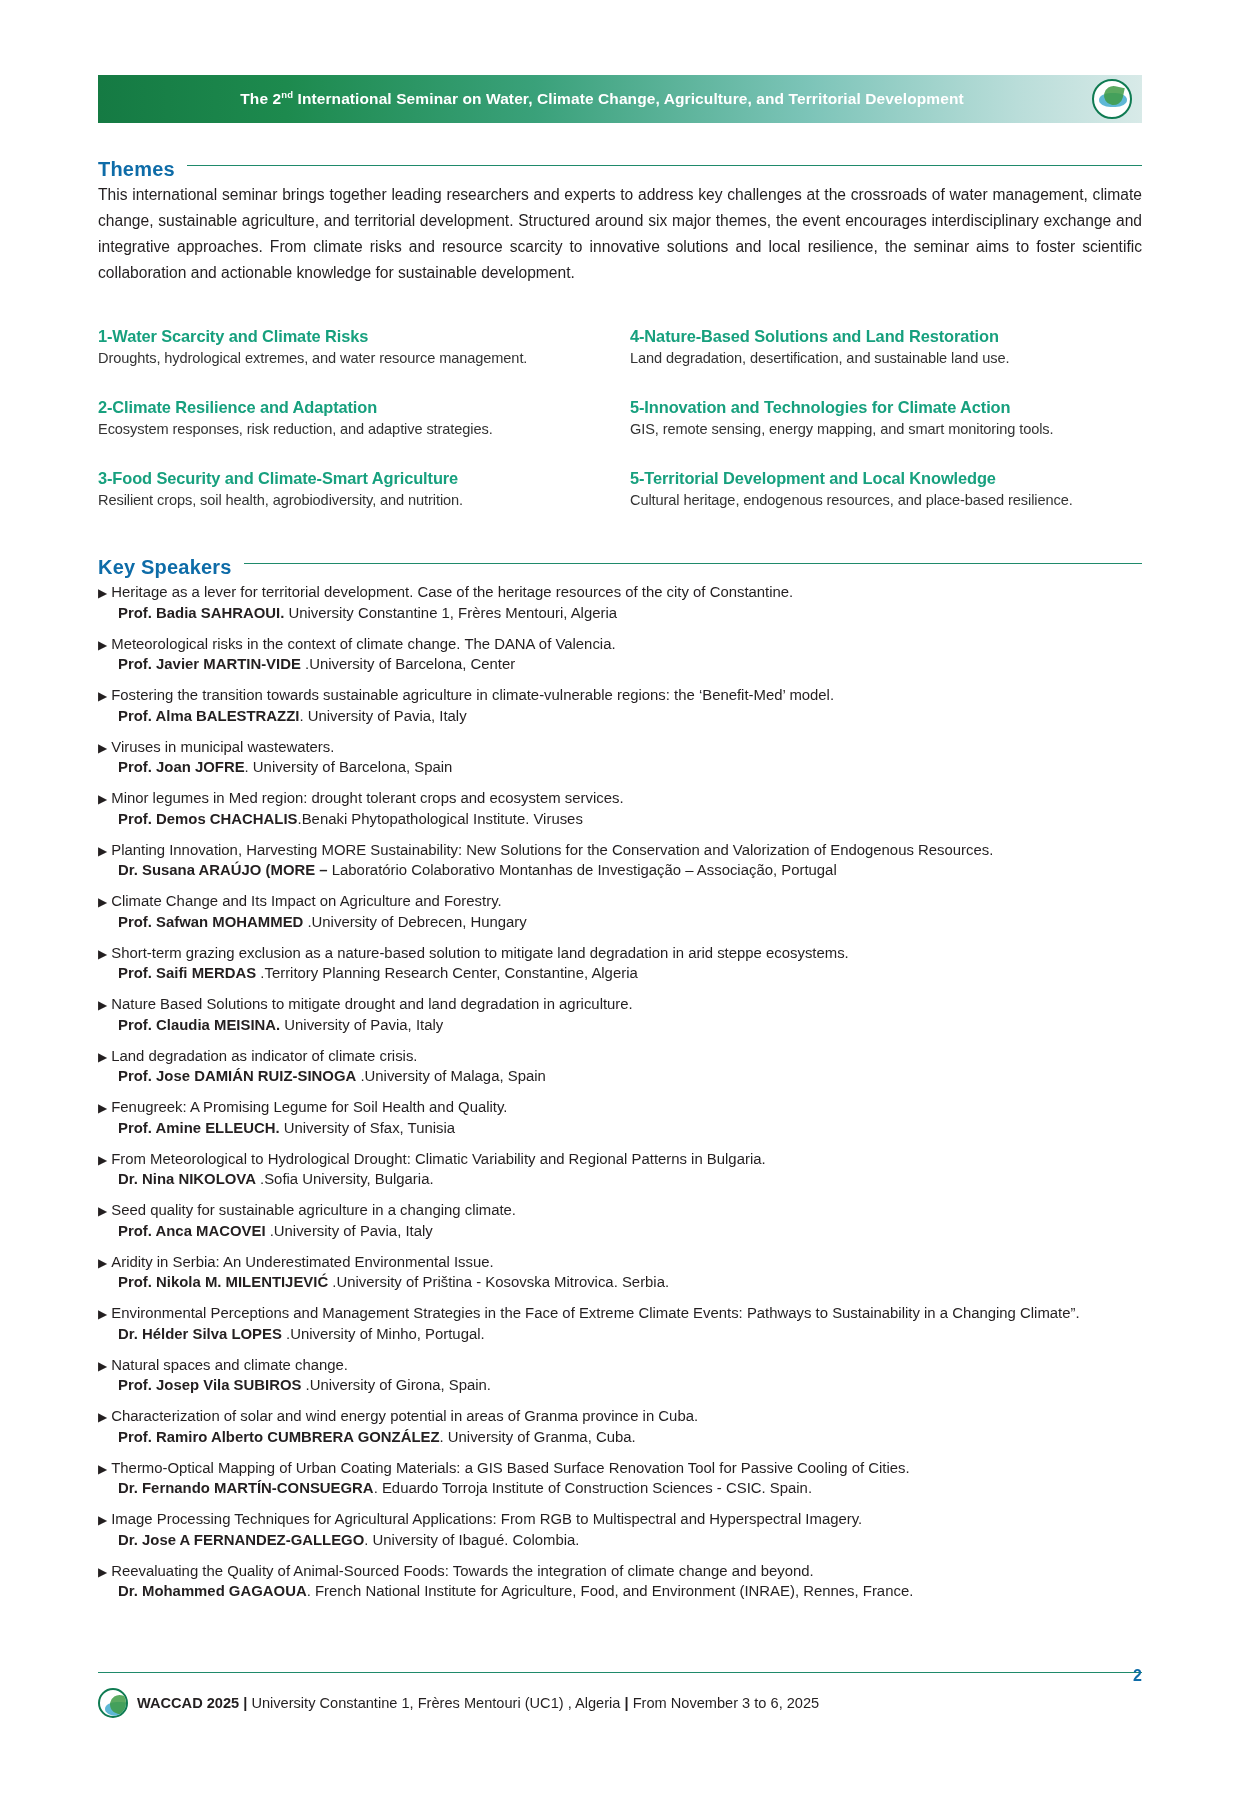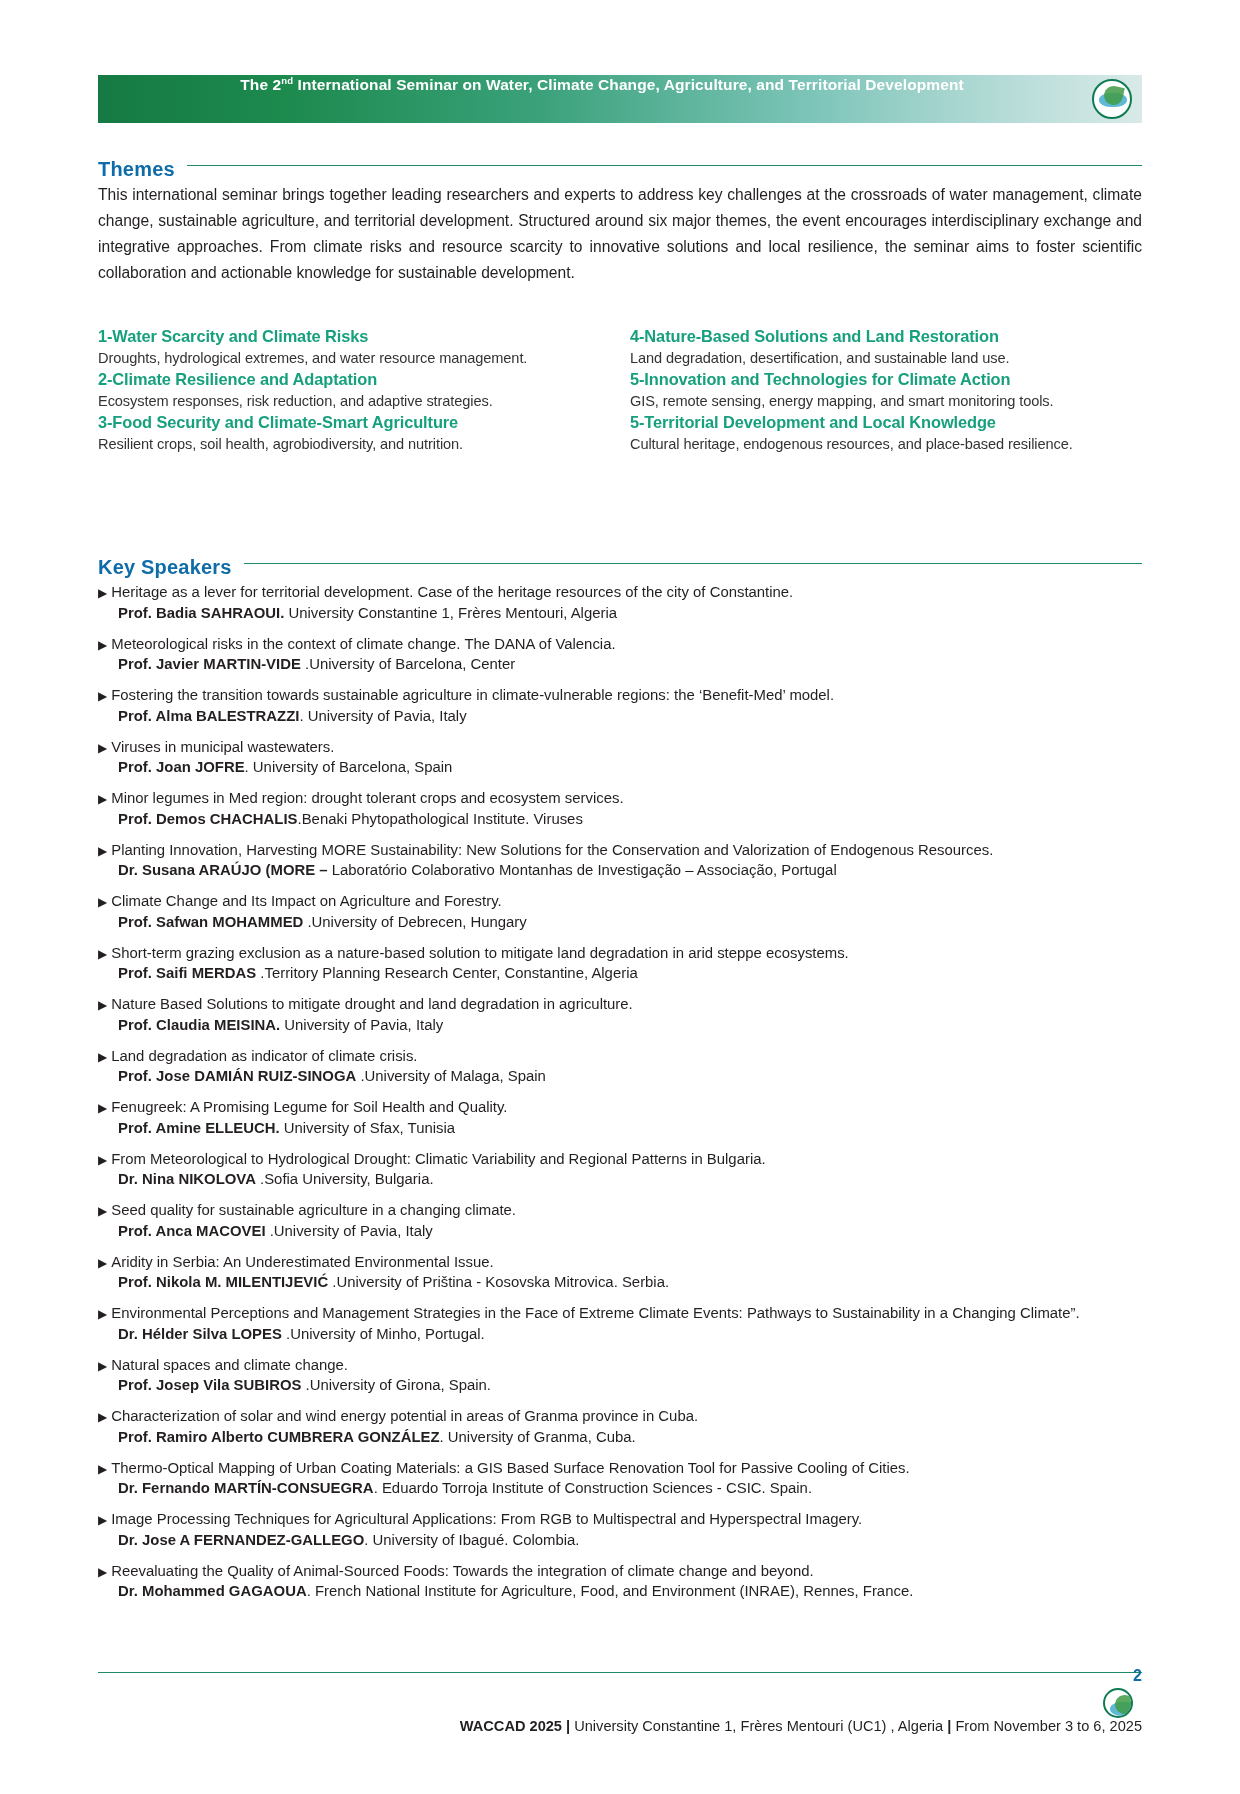--- a/index.html
+++ b/index.html
@@ -24,20 +24,21 @@
   }
   
   .banner {
     position: absolute;
     left: 98px;
     top: 75px;
     width: 1044px;
     height: 48px;
     background: linear-gradient(to right, #157a43 0%, #1d8a4e 18%, #3aa17a 42%, #7cc4b8 68%, #b9ddd9 88%, #d8eae8 100%);
     display: flex;
+    align-items: center;
     justify-content: center;
   }
   .banner-title {
     color: #ffffff;
     font-size: 15.5px;
     letter-spacing: 0.1px;
     font-weight: 600;
     text-align: center;
     padding-right: 36px;
   }
@@ -115,21 +116,21 @@
     color: #231f20;
   }
   
   .themes {
     position: absolute;
     left: 98px;
     top: 327px;
     width: 1044px;
     display: grid;
     grid-template-columns: 532px 512px;
-    row-gap: 4px;
+    row-gap: 32px;
   }
   .theme-title {
     color: #17a07e;
     font-size: 16.4px;
     font-weight: bold;
     margin-bottom: 4px;
     letter-spacing: -0.1px;
   }
   .theme-desc {
     font-size: 14.6px;
@@ -177,22 +178,21 @@
     width: 1044px;
     height: 1px;
     background: #1f8a6b;
   }
   .footer {
     position: absolute;
     left: 98px;
     top: 1688px;
     width: 1044px;
     display: flex;
-    align-items: flex-end;
-    flex-direction: column;
+    align-items: center;
   }
   .footer-logo {
     width: 30px; height: 30px;
     margin-right: 9px;
     flex: 0 0 auto;
   }
   .footer-text {
     font-size: 14.6px;
     color: #231f20;
   }

